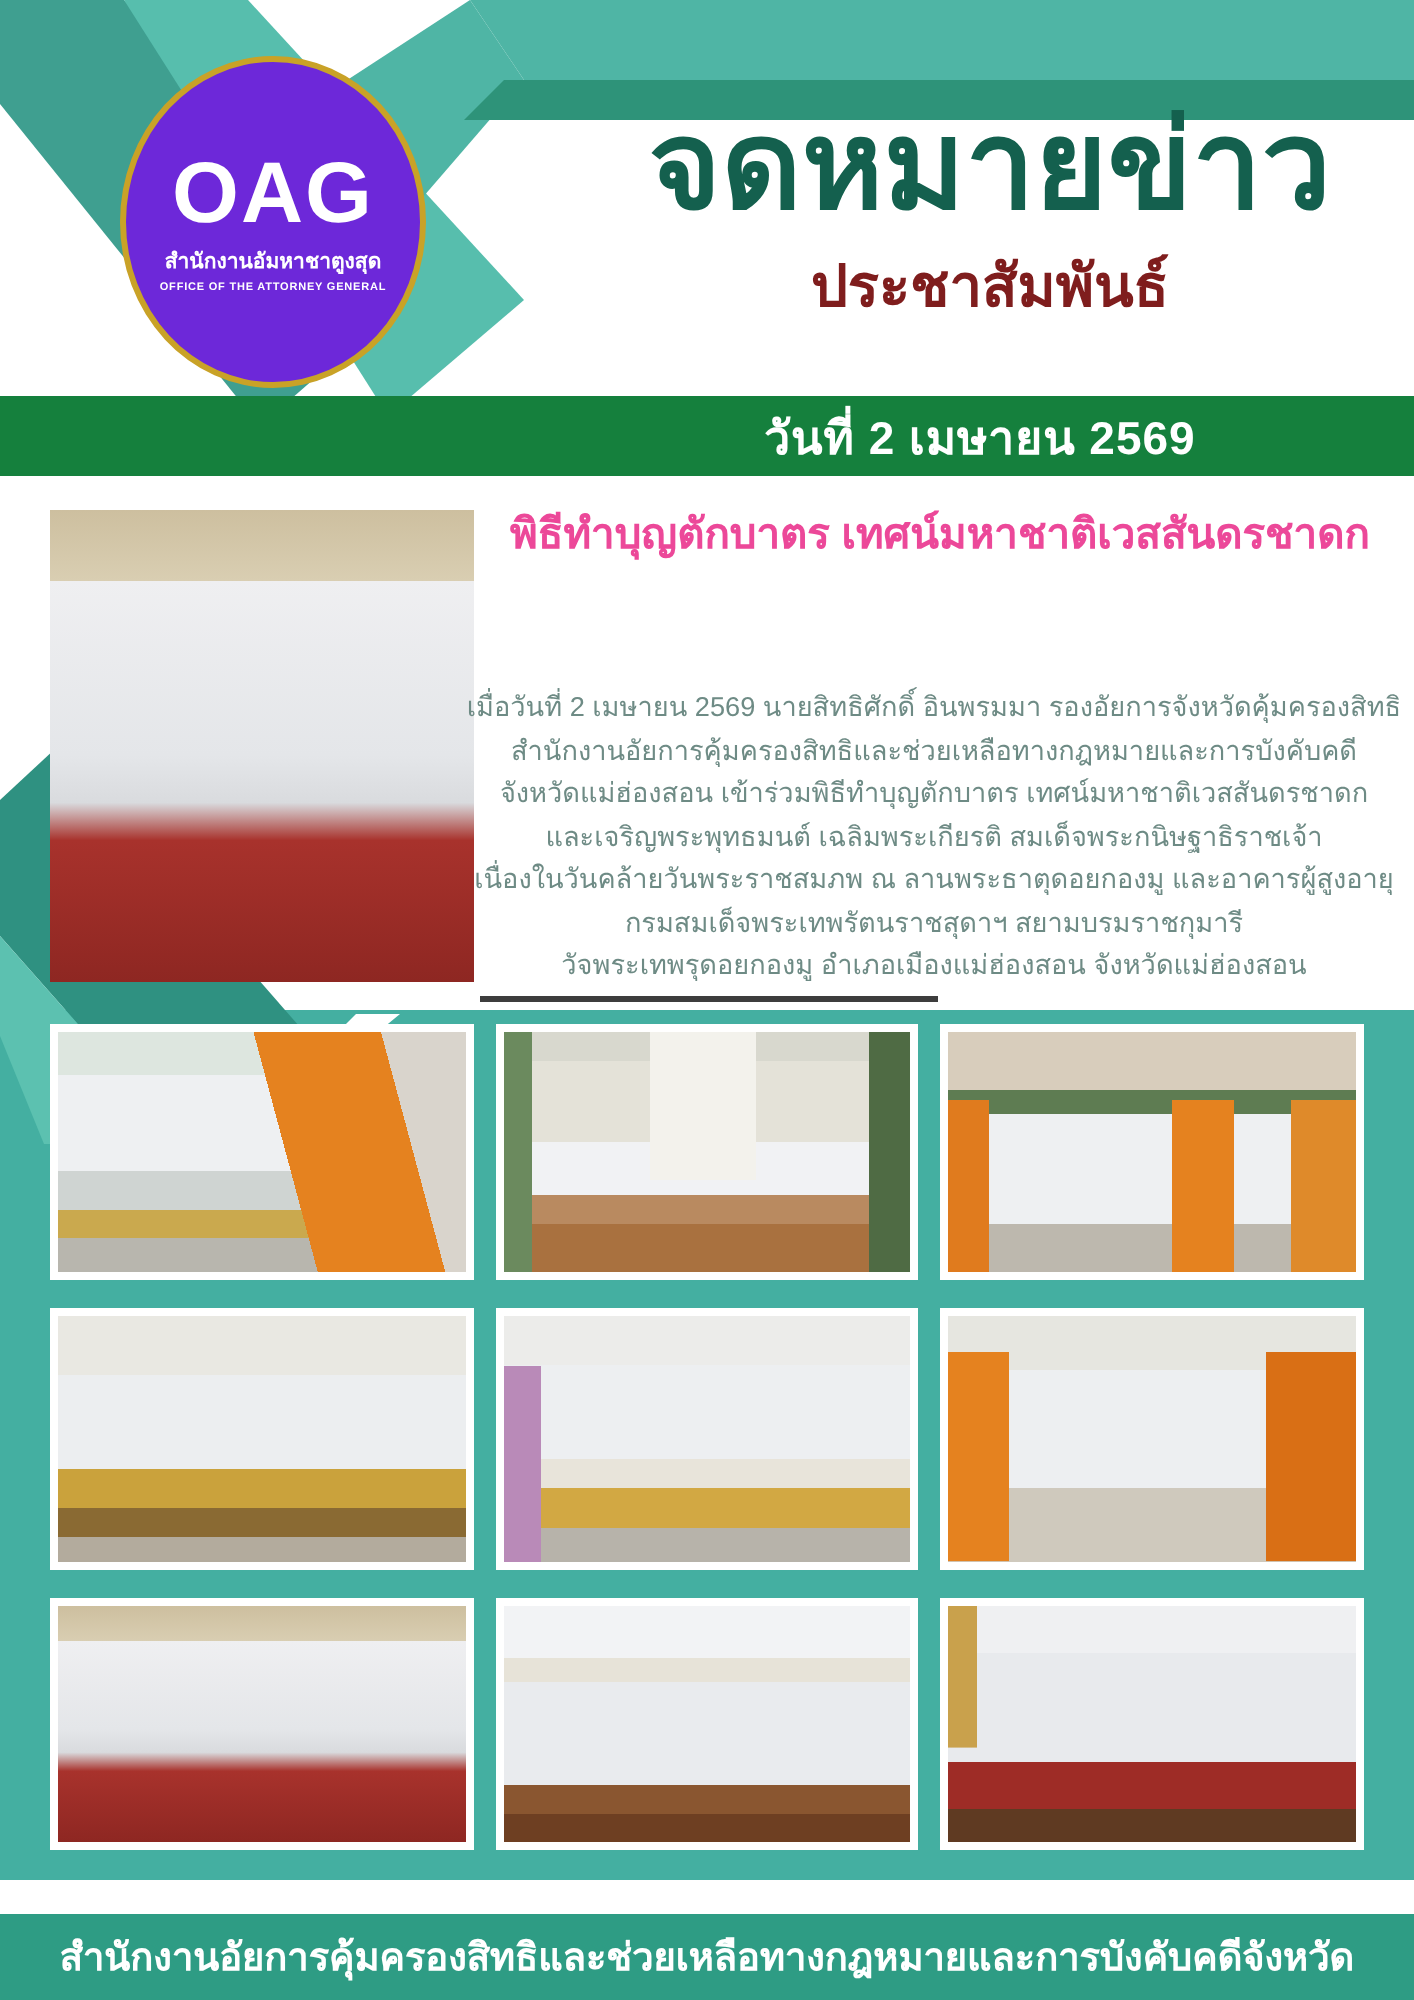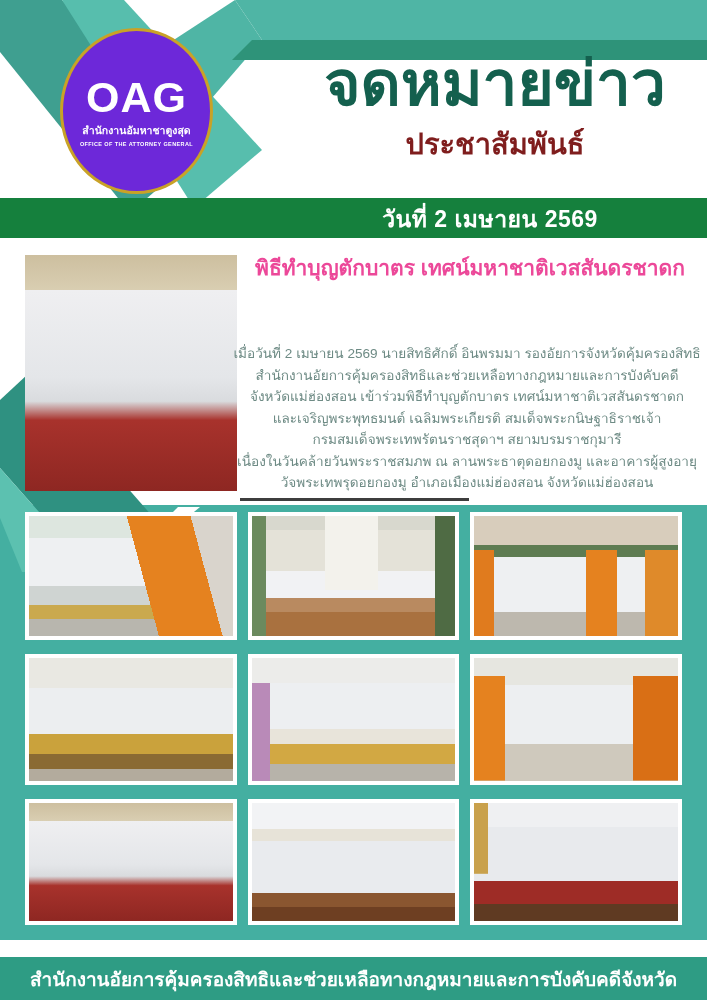--- a/index.html
+++ b/index.html
@@ -156,22 +156,22 @@
 
   <div class="article-title">
     <div>พิธีทำบุญตักบาตร เทศน์มหาชาติเวสสันดรชาดก</div>
   </div>
 
   <div class="article-body">
     <div>เมื่อวันที่  2 เมษายน 2569  นายสิทธิศักดิ์ อินพรมมา รองอัยการจังหวัดคุ้มครองสิทธิ</div>
     <div>สำนักงานอัยการคุ้มครองสิทธิและช่วยเหลือทางกฎหมายและการบังคับคดี</div>
     <div>จังหวัดแม่ฮ่องสอน เข้าร่วมพิธีทำบุญตักบาตร เทศน์มหาชาติเวสสันดรชาดก</div>
     <div>และเจริญพระพุทธมนต์ เฉลิมพระเกียรติ สมเด็จพระกนิษฐาธิราชเจ้า</div>
+    <div>เนื่องในวันคล้ายวันพระราชสมภพ ณ ลานพระธาตุดอยกองมู และอาคารผู้สูงอายุ</div>
     <div>กรมสมเด็จพระเทพรัตนราชสุดาฯ สยามบรมราชกุมารี</div>
-    <div>เนื่องในวันคล้ายวันพระราชสมภพ ณ ลานพระธาตุดอยกองมู และอาคารผู้สูงอายุ</div>
     <div>วัจพระเทพรุดอยกองมู อำเภอเมืองแม่ฮ่องสอน จังหวัดแม่ฮ่องสอน</div>
   </div>
 
   <div class="divider"></div>
 
   <div class="photo-grid">
     <div class="photo ph-alms-monk" title="Officials in white uniforms offering alms to a monk in orange robes"></div>
     <div class="photo ph-pagoda-group" title="Group photo of officials in front of the white pagoda at Wat Phra That Doi Kong Mu"></div>
     <div class="photo ph-novices" title="Novice monks in orange robes receiving offerings from officials"></div>
     <div class="photo ph-offering-table" title="Masked officials arranging offering bags and flower baskets"></div>

